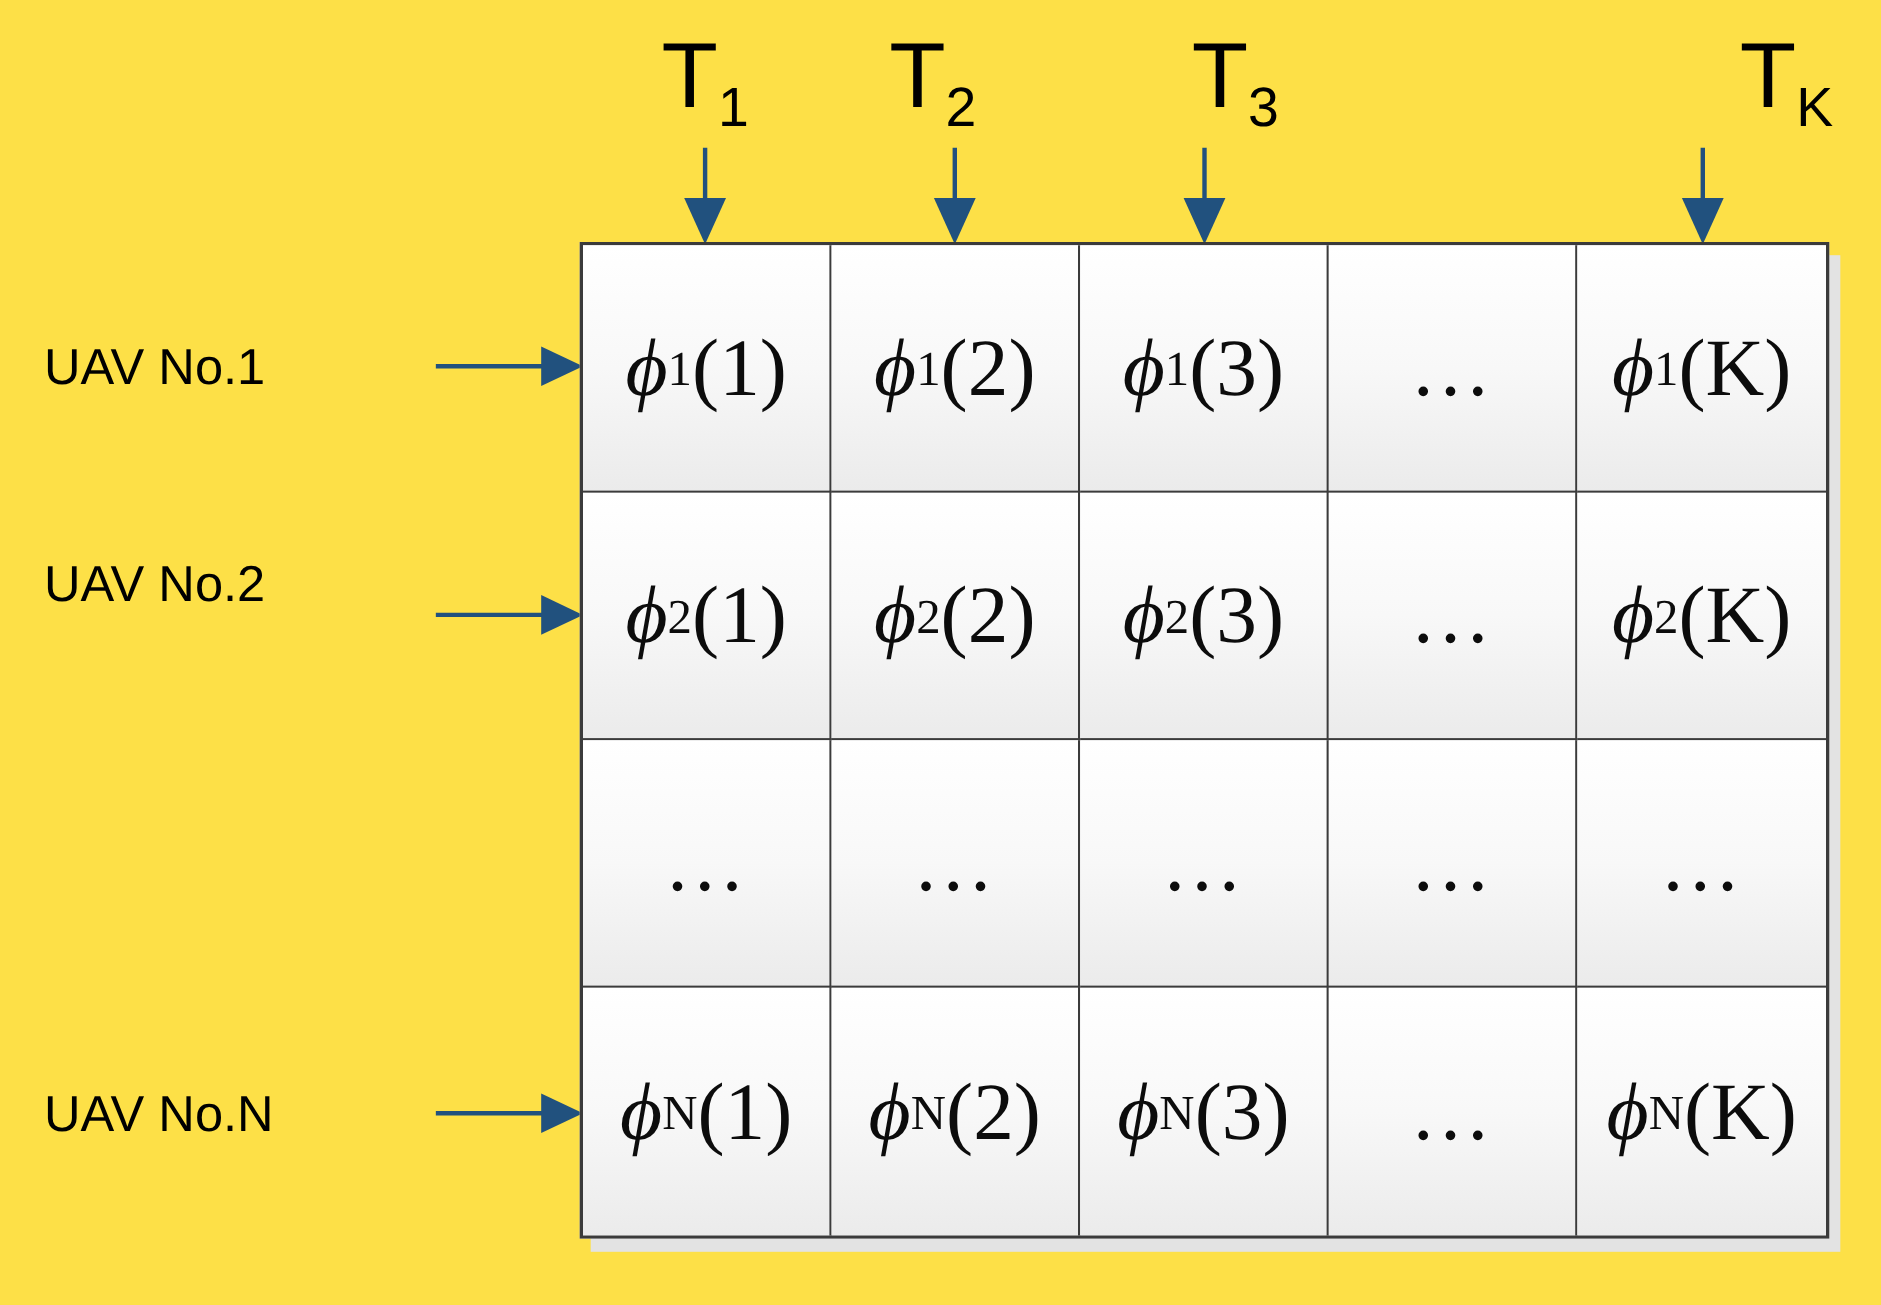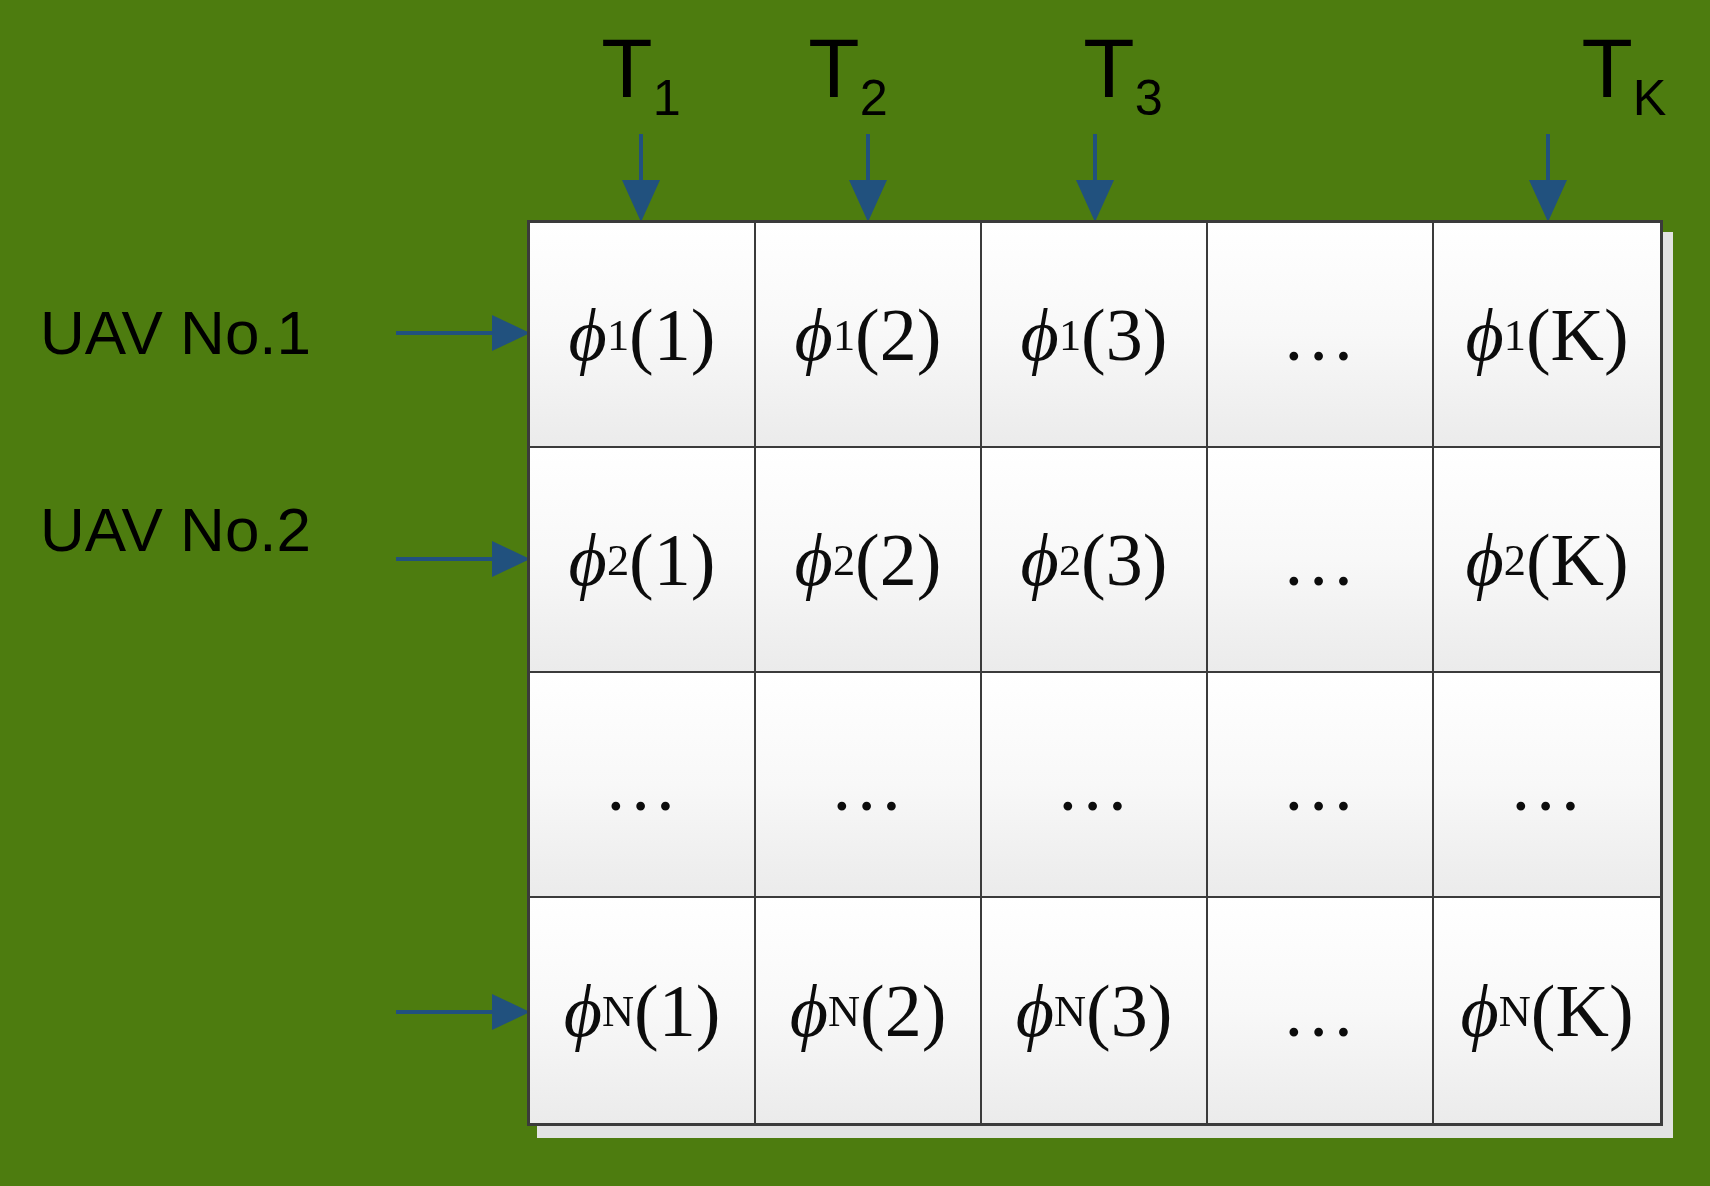--- a/index.html
+++ b/index.html
@@ -1,19 +1,19 @@
 <!DOCTYPE html>
 <html><head>
 <meta charset="utf-8">
 <style>
   html,body{margin:0;padding:0;background:#ffffff;}
   .canvas{
     position:relative;
     width:1710px;height:1186px;
-    background:#4d7c0f;
+    background:#fde047;
     overflow:hidden;
     font-family:"Liberation Sans", sans-serif;
     color:#000000;
   }
   
   .col-header{
     position:absolute;
     top:22px;
     transform:translateX(-50%);
     font-size:84px;
@@ -22,21 +22,21 @@
   }
   .col-header sub{font-size:0.6em;line-height:0;}
   
   .down-arrow{position:absolute;transform:translateX(-50%);}
   .right-arrow{position:absolute;transform:translateY(-50%);}
   
   .row-label{
     position:absolute;
     left:40px;
     transform:translateY(-50%);
-    font-size:62px;
+    font-size:46px;
     line-height:1;
     white-space:nowrap;
   }
   
   .grid{
     position:absolute;
     left:527px;top:220px;
     width:1136px;height:906px;
     box-sizing:border-box;
     border:3px solid #3b3b3b;
@@ -86,20 +86,21 @@
       <line x1="22" y1="0" x2="22" y2="50" stroke="#21517E" stroke-width="4"></line>
       <polygon points="3,46 41,46 22,88" fill="#21517E"></polygon>
     </svg>
   <svg class="down-arrow" style="left:1548px;top:134px" width="44" height="88" viewBox="0 0 44 88">
       <line x1="22" y1="0" x2="22" y2="50" stroke="#21517E" stroke-width="4"></line>
       <polygon points="3,46 41,46 22,88" fill="#21517E"></polygon>
     </svg>
 
   <div class="row-label" style="top:333px">UAV No.1</div>
   <div class="row-label" style="top:530px">UAV No.2</div>
+  <div class="row-label" style="top:1012px">UAV No.N</div>
 
   <svg class="right-arrow" style="left:396px;top:333px" width="134" height="40" viewBox="0 0 134 40">
       <line x1="0" y1="20" x2="100" y2="20" stroke="#21517E" stroke-width="4"></line>
       <polygon points="96,2 96,38 134,20" fill="#21517E"></polygon>
     </svg>
   <svg class="right-arrow" style="left:396px;top:559px" width="134" height="40" viewBox="0 0 134 40">
       <line x1="0" y1="20" x2="100" y2="20" stroke="#21517E" stroke-width="4"></line>
       <polygon points="96,2 96,38 134,20" fill="#21517E"></polygon>
     </svg>
   <svg class="right-arrow" style="left:396px;top:1012px" width="134" height="40" viewBox="0 0 134 40">

